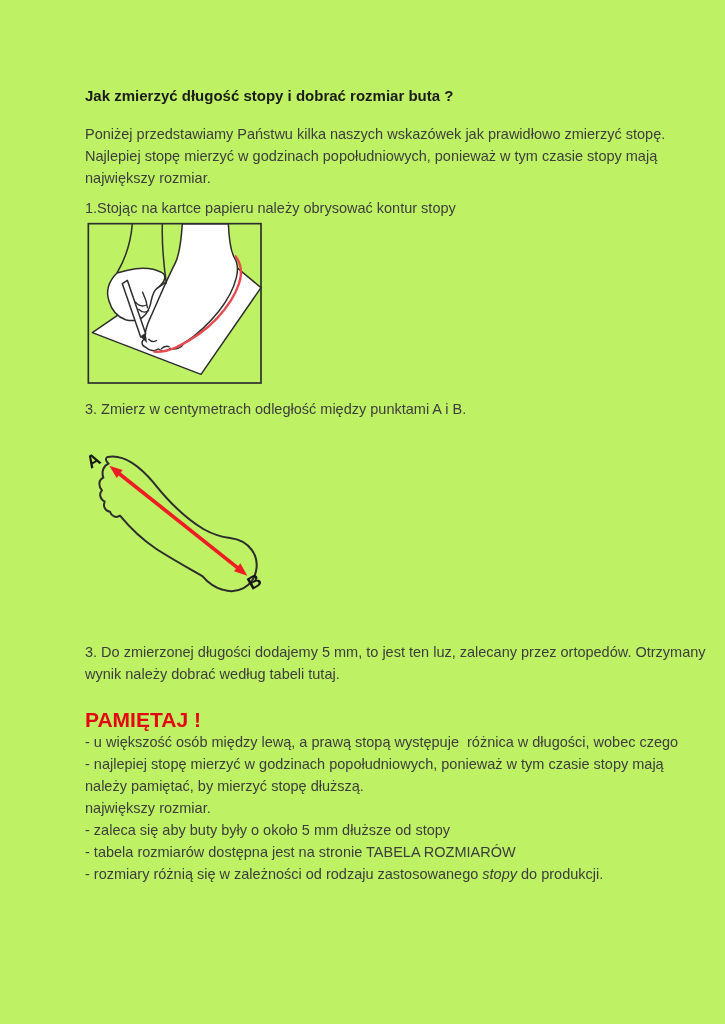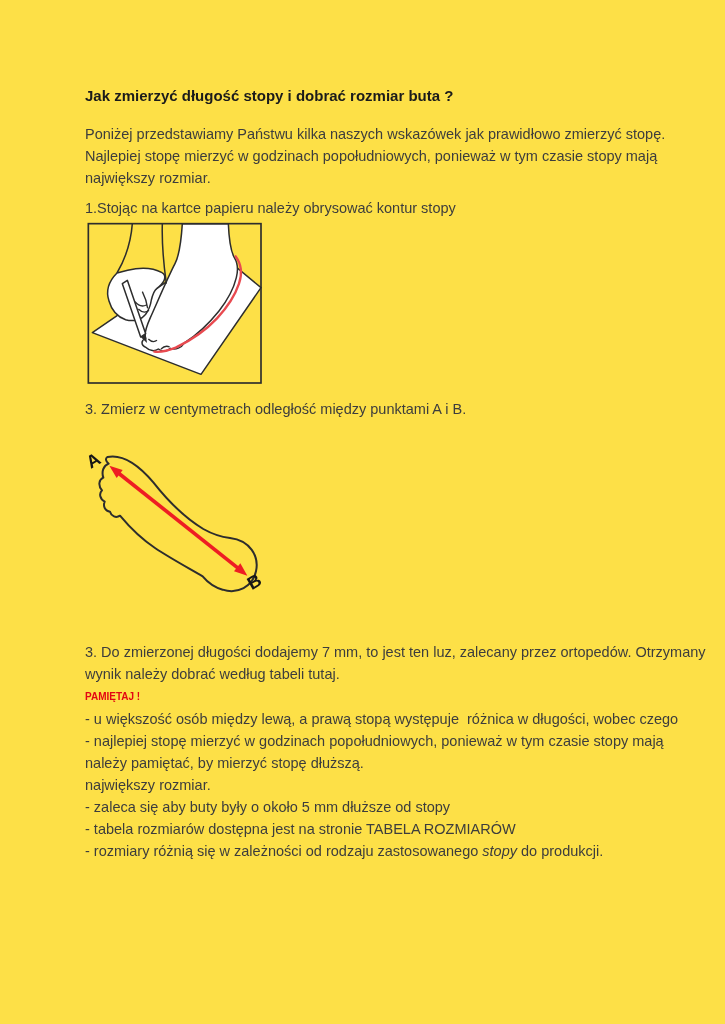--- a/index.html
+++ b/index.html
@@ -1,20 +1,20 @@
 <!DOCTYPE html>
 <html><head>
 <meta charset="utf-8">
 <style>
   html,body { margin:0; padding:0; background:#ffffff; }
   .page {
     position: relative;
     width: 725px;
     height: 1024px;
-    background: #fde047;
+    background: #bef264;
     box-sizing: border-box;
     padding: 85px 30px 0 85px;
     font-family: "Liberation Sans", sans-serif;
     font-size: 14.5px;
     line-height: 22px;
     color: #3d3d3d;
     overflow: hidden;
   }
   .title {
     font-size: 15px;
@@ -26,22 +26,22 @@
   }
   .line { white-space: pre; }
   .mt-intro { margin-top: 16px; }
   .mt-step1 { margin-top: 8px; }
   .fig1 { margin-top: 2px; height: 165px; }
   .mt-step2 { margin-top: 12px; }
   .fig2 { margin-top: 13px; height: 180px; }
   .fig2 svg { margin-left: -15px; }
   .mt-step3 { margin-top: 28px; }
   .reminder-heading {
-    margin-top: 1px;
-    font-size: 10px;
+    margin-top: 24px;
+    font-size: 21px;
     font-weight: 700;
     color: #e30613;
     white-space: pre;
   }
   em { font-style: italic; }
   svg { display:block; }
 </style>
 </head>
 <body>
 
@@ -89,21 +89,21 @@
 
       <line x1="145" y1="120" x2="505" y2="406" stroke="#ee1d23" stroke-width="11"></line>
       <polygon points="118,98 140,135 158,111" fill="#ee1d23"></polygon>
       <polygon points="532,428 492,415 511,391" fill="#ee1d23"></polygon>
       <text transform="translate(62,108) rotate(-30)" font-family="Liberation Sans, sans-serif" font-size="54" font-weight="bold" fill="#161616">A</text>
       <text transform="translate(545,472) rotate(-30)" font-family="Liberation Sans, sans-serif" font-size="54" font-weight="bold" fill="#161616">B</text>
     </svg>
   </div>
 
   <div class="mt-step3">
-    <div class="line">3. Do zmierzonej długości dodajemy 7 mm, to jest ten luz, zalecany przez ortopedów. Otrzymany</div>
+    <div class="line">3. Do zmierzonej długości dodajemy 5 mm, to jest ten luz, zalecany przez ortopedów. Otrzymany</div>
     <div class="line">wynik należy dobrać według tabeli tutaj.</div>
   </div>
 
   <div class="reminder-heading">PAMIĘTAJ !</div>
 
   <div>
     <div class="line">- u większość osób między lewą, a prawą stopą występuje  różnica w długości, wobec czego</div>
     <div class="line">- najlepiej stopę mierzyć w godzinach popołudniowych, ponieważ w tym czasie stopy mają</div>
     <div class="line">należy pamiętać, by mierzyć stopę dłuższą.</div>
     <div class="line">największy rozmiar.</div>

